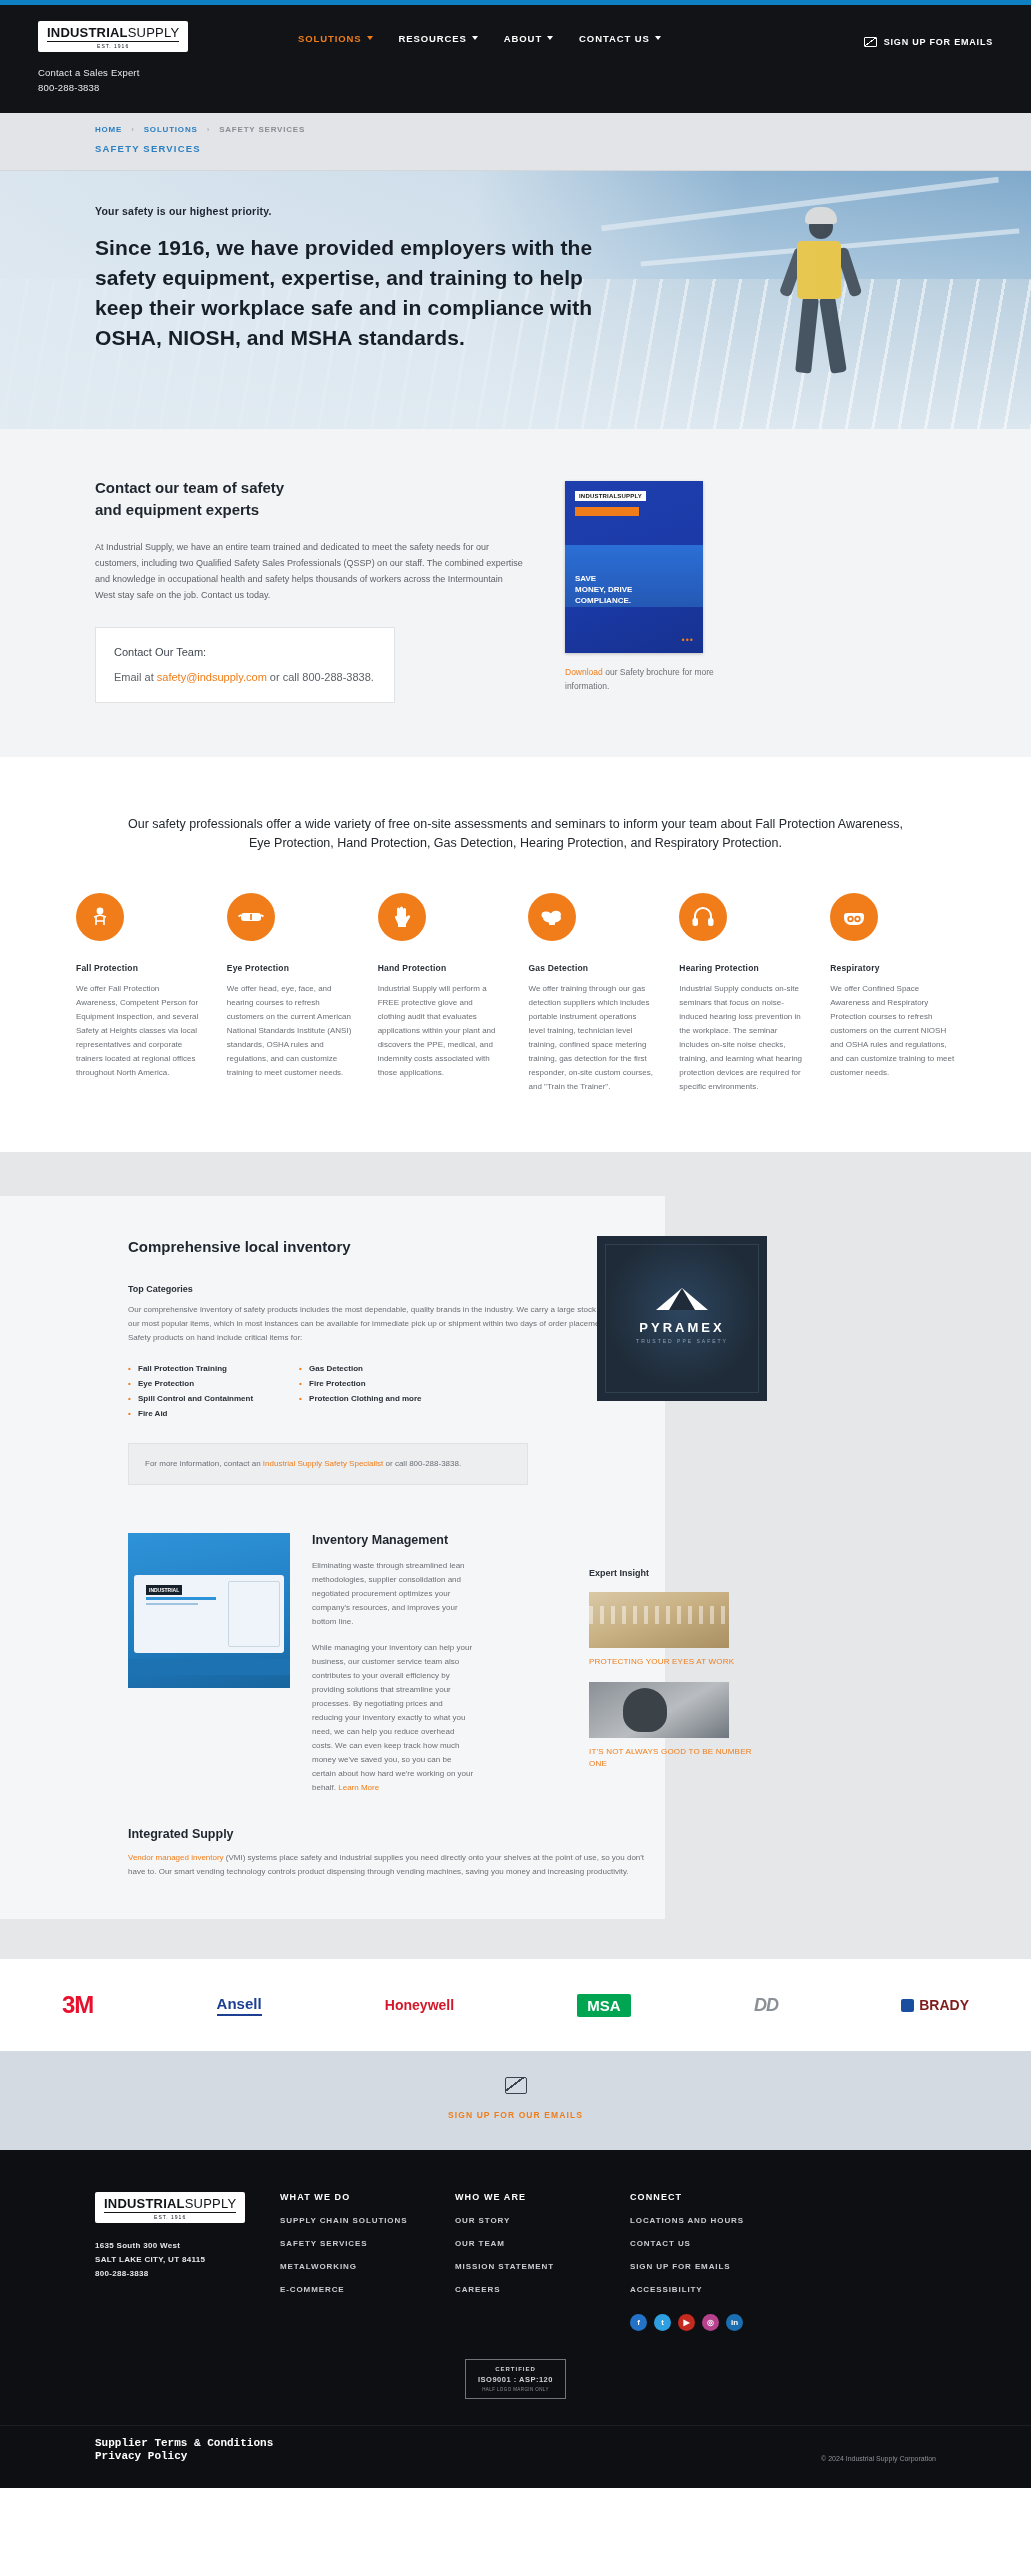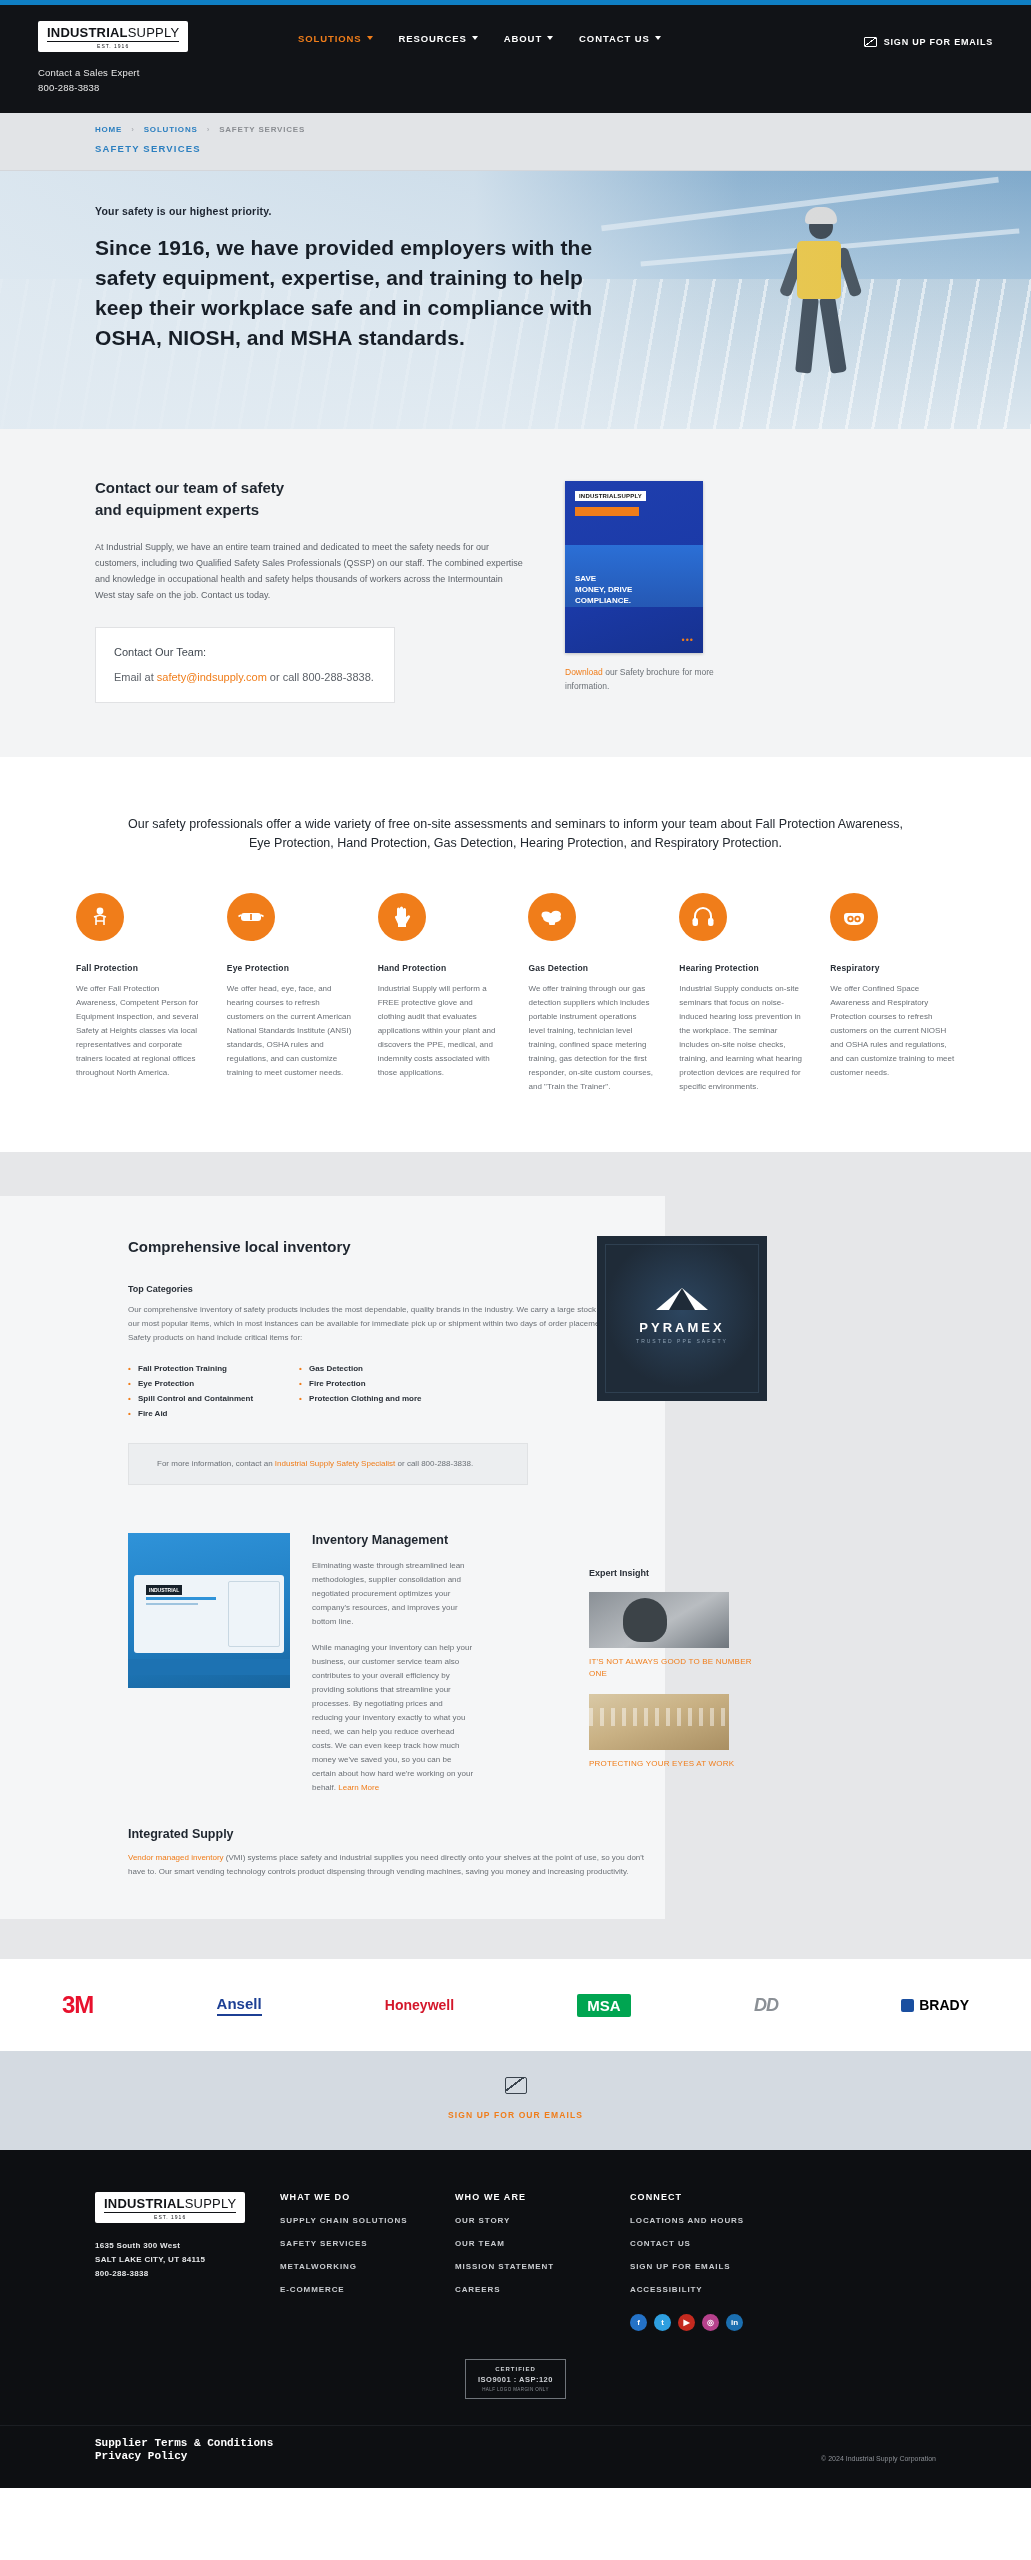--- a/index.html
+++ b/index.html
@@ -318,21 +318,21 @@
   }
   .bullets li:before {
     content: "\2022";
     position: absolute; left: 0; top: 0;
     color: #f07d1a;
   }
   .info-box {
     margin-top: 22px;
     background: #eceef0;
     border: 1px solid #e0e2e4;
-    padding: 13px 28px;
+    padding: 13px 16px;
     width: 400px;
     font-size: 8px;
     line-height: 14px;
     color: #6b7076;
   }
   .info-box a { color: #f07d1a; text-decoration: none; }
 
   .pyramex {
     position: absolute;
     right: 72px; top: 40px;
@@ -429,21 +429,21 @@
     align-items: center;
     justify-content: space-between;
     padding: 0 62px;
   }
   .brand { font-weight: bold; font-size: 16px; }
   .brand.b3m { color: #e8112d; font-size: 24px; letter-spacing: -1px; }
   .brand.bansell { color: #1c3f94; font-size: 15px; border-bottom: 2px solid #1c3f94; padding-bottom: 2px; }
   .brand.bhoneywell { color: #d4172b; font-size: 14px; }
   .brand.bmsa { color: #ffffff; background: #00a551; padding: 3px 10px; font-size: 15px; border-radius: 2px; }
   .brand.bdd { color: #8b9096; font-size: 18px; font-style: italic; letter-spacing: -1px; }
-  .brand.bbrady { color: #000000; font-size: 14px; display:flex; align-items:center; gap:5px; }
+  .brand.bbrady { color: #7f1d1d; font-size: 14px; display:flex; align-items:center; gap:5px; }
   .brady-mark { width: 13px; height: 13px; background: #1a4fa0; border-radius: 2px; }
 
   
   .signup {
     background: #d4dae1;
     padding: 26px 0 28px 0;
     text-align: center;
   }
   .signup .su-icon {
     width: 22px; height: 17px;
@@ -751,26 +751,26 @@
         <div class="outline"></div>
         <div class="tri"></div>
         <div class="tri2"></div>
         <div class="pname">PYRAMEX</div>
         <div class="ptag">TRUSTED PPE SAFETY</div>
       </div>
 
       <div class="expert">
         <div class="ex-title">Expert Insight</div>
         <div class="ex-item">
+          <div class="ex-thumb t2"></div>
+          <a class="ex-link" href="#">PROTECTING YOUR EYES AT WORK</a>
+        </div>
+        <div class="ex-item">
           <div class="ex-thumb t1"></div>
           <a class="ex-link" href="#">IT'S NOT ALWAYS GOOD TO BE NUMBER ONE</a>
-        </div>
-        <div class="ex-item">
-          <div class="ex-thumb t2"></div>
-          <a class="ex-link" href="#">PROTECTING YOUR EYES AT WORK</a>
         </div>
       </div>
 
     </div>
   </div>
 
   <div class="brands">
     <div class="brand b3m">3M</div>
     <div class="brand bansell">Ansell</div>
     <div class="brand bhoneywell">Honeywell</div>

